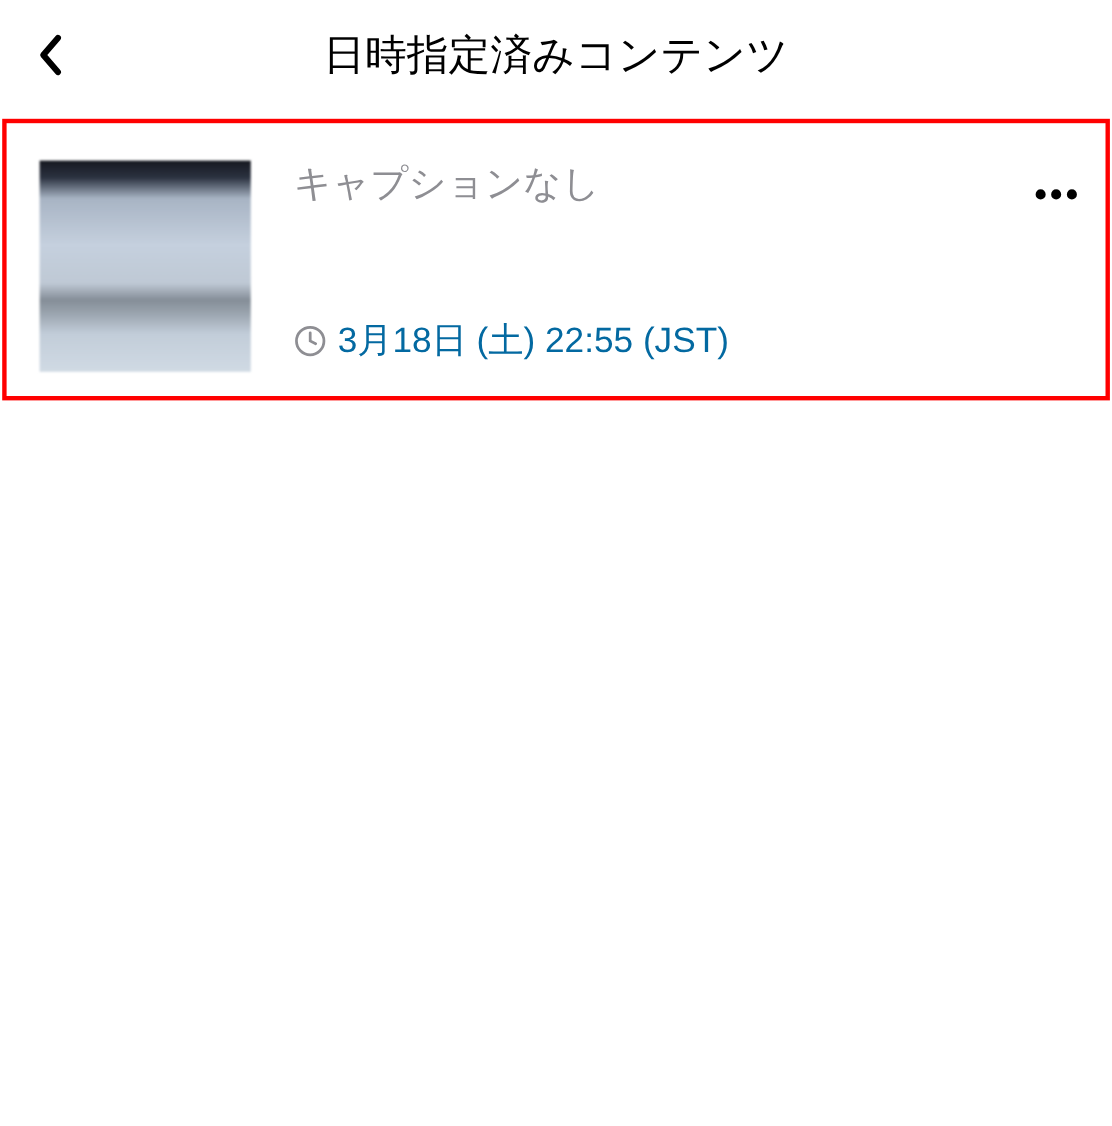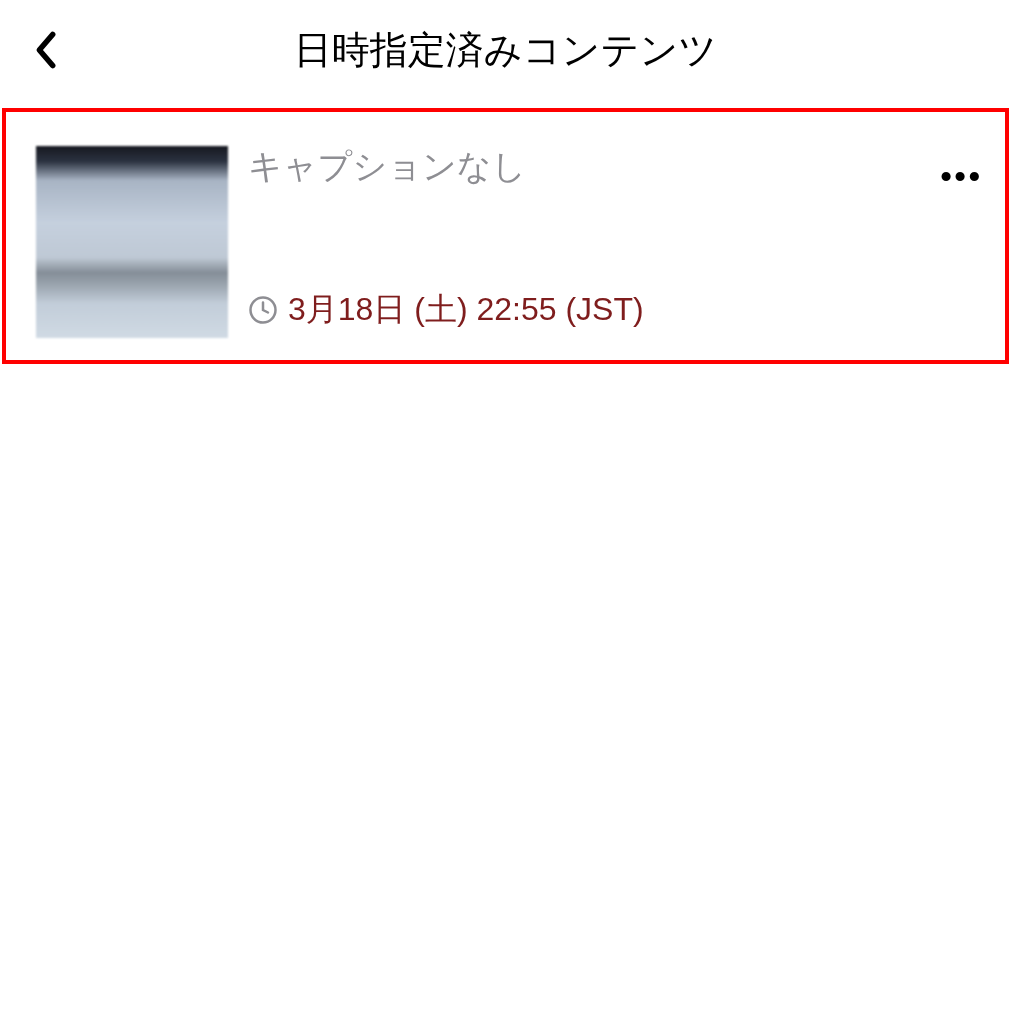--- a/index.html
+++ b/index.html
@@ -65,21 +65,21 @@
         #c5d0de 40%,
         #bfc9d5 58%,
         #858e98 66%,
         #99a3ad 72%,
         #c2cdd9 82%,
         #d0dae4 100%);
       filter: blur(1px);
     }
     .item-body {
       flex: 1;
-      padding-left: 20px;
+      padding-left: 39px;
       display: flex;
       flex-direction: column;
       justify-content: space-between;
       height: 192px;
       gap: 36px;
     }
     .caption-text {
       font-size: 34px;
       color: #8e8e93;
       font-weight: 400;
@@ -91,21 +91,21 @@
       gap: 10px;
       margin-bottom: 6px;
     }
     .schedule-row svg {
       width: 30px;
       height: 30px;
       flex-shrink: 0;
     }
     .schedule-text {
       font-size: 32px;
-      color: #7f1d1d;
+      color: #0369a1;
       font-weight: 400;
     }
     .more-button {
       position: absolute;
       right: 28px;
       top: 160px;
       font-size: 32px;
       font-weight: 900;
       color: #000000;
       cursor: pointer;

